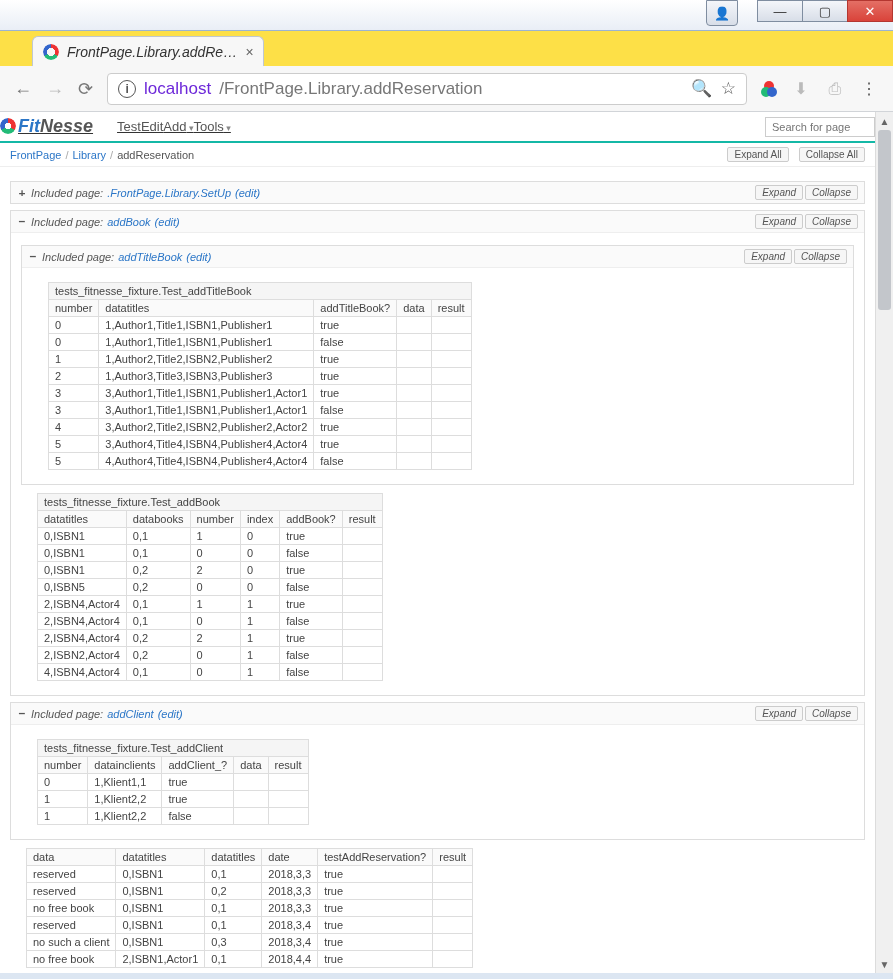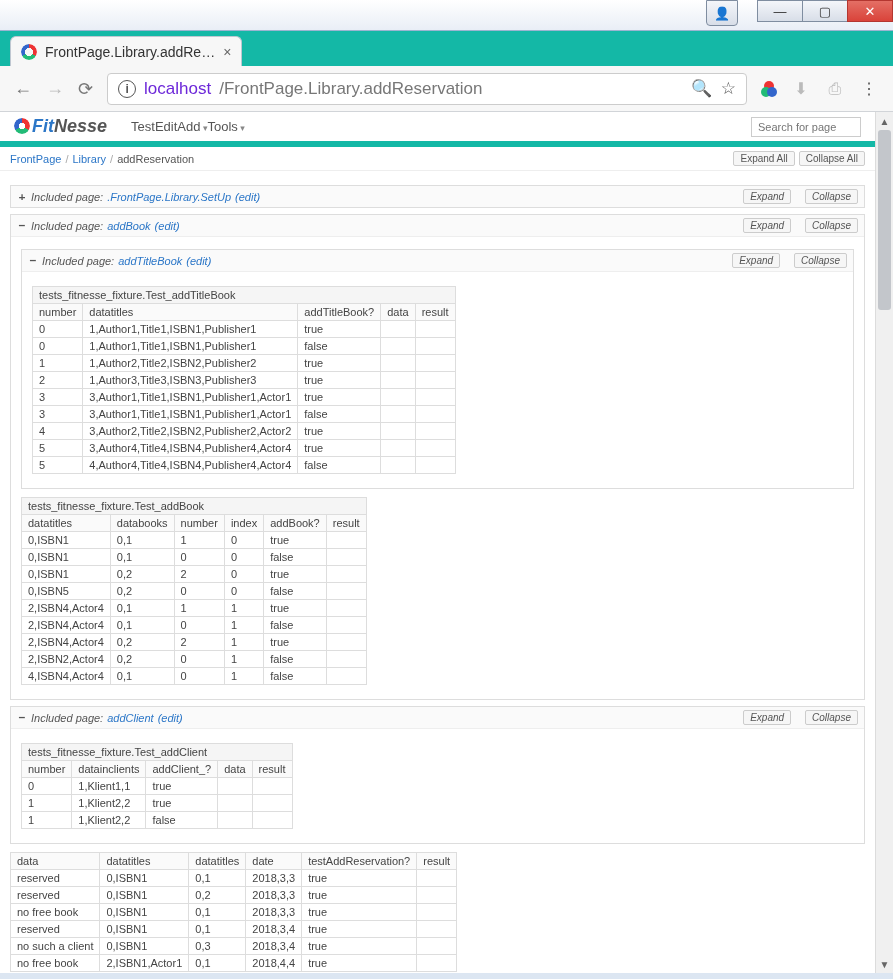--- a/index.html
+++ b/index.html
@@ -7,21 +7,21 @@
 
   
   .win { width:893px; height:979px; background:#1e6fb8; padding:0; position:relative; }
   .titlebar { height:30px; background:linear-gradient(#fff, #e9eef6); display:flex; justify-content:flex-end; align-items:flex-start;}
   .winbtns { display:flex; }
   .winbtn { width:46px; height:22px; border:1px solid #7f8da0; margin-left:-1px; display:flex; align-items:center; justify-content:center; background:linear-gradient(#f4f6fa,#d8dee8); color:#333; font-size:13px; position:relative; top:0;}
   .winbtn.close { background:linear-gradient(#e46f65,#d9433a); color:#fff; border-color:#b43630;}
   .winbtn.user { width:32px; height:26px; border-radius:0 0 4px 4px; margin-right:20px; }
 
   
-  .tabstrip { height:36px; background:#14b8a6; display:flex; align-items:flex-end; padding-left:10px; border-top:1px solid #9cb4d1;}
+  .tabstrip { height:36px; background:#fde047; display:flex; align-items:flex-end; padding-left:32px; border-top:1px solid #9cb4d1;font-style:italic;}
   .tab { background:#f7f7f7; height:30px; display:flex; align-items:center; padding:0 10px; border-radius:6px 6px 0 0; border:1px solid #bfc7d1; border-bottom:none; min-width:0; max-width:250px; gap:8px;}
   .tab .favicon { width:16px; height:16px; border-radius:50%; background:conic-gradient(#e33 0 120deg,#2b7 120deg 240deg,#36c 240deg 360deg); mask:radial-gradient(circle,#0000 35%,#fff 36%); -webkit-mask:radial-gradient(circle,#0000 35%,#fff 36%);}
   .tab .title { font-size:14px; color:#333; white-space:nowrap; overflow:hidden; text-overflow:ellipsis; flex:1;}
   .tab .closex { font-size:14px; color:#666; }
 
   
   .urlbar { height:46px; background:#f7f7f7; display:flex; align-items:center; padding:0 14px; gap:14px; border-bottom:1px solid #d1d4d8;}
   .nav-icon { font-size:18px; color:#777; }
   .nav-icon.disabled { color:#bbb; }
   .urlbox { flex:1; display:flex; align-items:center; border:1px solid #ccc; border-radius:4px; height:32px; padding:0 10px; font-size:17px; color:#555; gap:8px; background:#fff;}
@@ -34,49 +34,49 @@
   .rgb .r{background:#e33; top:0; left:3px;} .rgb .g{background:#2b7; bottom:0; left:0;} .rgb .b{background:#36c; bottom:0; right:0;}
 
   
   .viewport { position:relative; height:calc(100% - 30px - 36px - 46px - 6px); background:#fff; display:flex;}
   .page { flex:1; overflow:auto; position:relative;}
   .vscroll { width:18px; background:#f0f0f0; border-left:1px solid #dcdcdc; position:relative;}
   .vscroll .arrow { height:18px; display:flex; align-items:center; justify-content:center; color:#666; font-size:10px;}
   .vscroll .thumb { position:absolute; top:18px; left:2px; right:2px; height:180px; background:#c3c6cb; border-radius:3px;}
 
   
-  .fitheader { display:flex; align-items:center; padding:4px 14px; border-bottom:6px solid #14b8a6; font-size:13px;}
+  .fitheader { display:flex; align-items:center; padding:4px 0; border-bottom:2px solid #14b8a6; font-size:13px;text-decoration:underline;}
   .logo { font-size:18px; font-weight:bold; font-style:italic; }
   .logo .fit { color:#2b76c7;} .logo .nesse{ color:#555;}
   .logo-swirl { display:inline-block; width:16px; height:16px; border-radius:50%; background:radial-gradient(circle,#fff 25%,#0000 26%),conic-gradient(#e33 0 120deg,#2b7 120deg 240deg,#36c 240deg 360deg); mask:radial-gradient(circle,#0000 30%,#fff 31%); -webkit-mask:radial-gradient(circle,#0000 30%,#fff 31%); margin-right:2px; vertical-align:-2px;}
   .menu { display:flex; margin-left:24px; color:#555;}
   .menu span { cursor:default;}
   .menu .caret::after{content:" \25BE"; font-size:9px; color:#888;}
   .search { margin-left:auto; }
   .search input { border:1px solid #ccc; font-size:11px; padding:3px 6px; width:110px; color:#999;}
 
   
   .crumbrow { display:flex; align-items:center; padding:4px 10px; font-size:11px; border-bottom:1px solid #eee;justify-content:flex-end;}
   .crumbrow a{ color:#2b76c7; text-decoration:none;}
   .crumbrow .sep{ color:#aaa; padding:0 4px;}
   .crumbrow .current{ color:#555;}
-  .actions-right{ margin-left:auto; display:flex; gap:4px;}
+  .actions-right{ margin-left:auto; display:flex; gap:10px;}
   .smbtn { border:1px solid #ccc; background:#f6f6f6; font-size:10px; padding:1px 6px; color:#555; border-radius:2px;}
 
   
   .content { padding:8px 10px;}
   .panel { border:1px solid #ddd; margin:6px 0; background:#fafafa;}
   .panel-head { display:flex; align-items:center; padding:3px 6px; font-style:italic; color:#555; font-size:11px; gap:4px;}
   .panel-head a{ color:#2b76c7; font-style:italic; text-decoration:none;text-align:center;}
-  .panel-head .right { margin-left:auto; display:flex; gap:14px;}
+  .panel-head .right { margin-left:auto; display:flex; gap:2px;}
   .panel-body { padding:6px 10px; background:#fff; border-top:1px solid #eee;}
   .pm { font-family:monospace; font-style:normal; font-weight:bold; font-size:11px; width:10px; display:inline-block; text-align:center;}
 
   
-  table.fixt { border-collapse:collapse; margin:8px 0;}
+  table.fixt { border-collapse:collapse; margin:8px 16px;}
   table.fixt th, table.fixt td { border:1px solid #ddd; padding:2px 6px; font-size:11px; text-align:left; background:#fff; color:#444;}
   table.fixt th { font-weight:normal; background:#fafafa;}
   table.fixt .caption { background:#f5f5f5;}
 
   .winshadow{ box-shadow:inset 0 0 0 1px #3a78b8;}
   .bottom-chrome{height:6px; background:#dce6f2;}
 </style>
 </head>
 <body>
 

